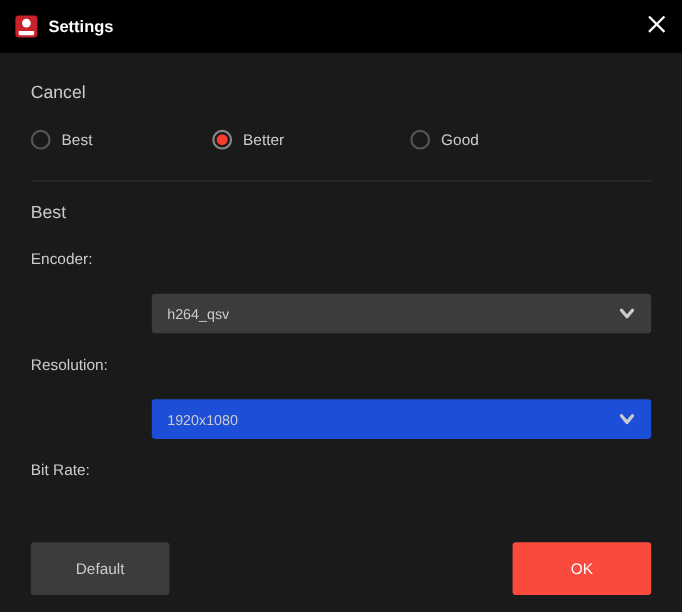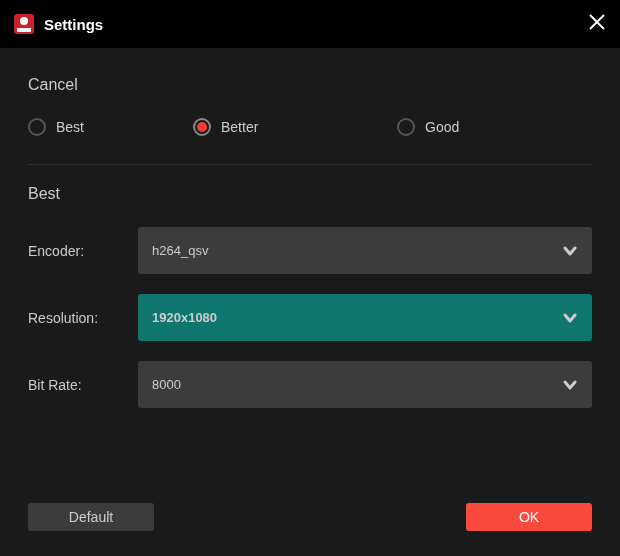--- a/index.html
+++ b/index.html
@@ -85,21 +85,21 @@
       gap: 0;
       margin-bottom: 28px;
     }
     .radio-option {
       display: flex;
       align-items: center;
       gap: 10px;
       cursor: pointer;
     }
     .radio-option.opt1 { width: 165px; }
-    .radio-option.opt2 { width: 204px; }
+    .radio-option.opt2 { width: 180px; }
     .radio-option.opt3 { }
     .radio-circle {
       width: 18px;
       height: 18px;
       border: 2px solid #555555;
       border-radius: 50%;
       display: flex;
       align-items: center;
       justify-content: center;
       flex-shrink: 0;
@@ -118,43 +118,43 @@
       font-size: 14px;
       color: #cccccc;
     }
     .divider {
       height: 1px;
       background: #2f2f2f;
       margin-bottom: 20px;
     }
     .form-row {
       display: flex;
-      align-items: center;
+      align-items: flex-start;
       margin-bottom: 20px;
     }
     .form-label {
       width: 110px;
       font-size: 14px;
       color: #cccccc;
       flex-shrink: 0;
     }
     .dropdown {
       flex: 1;
-      height: 47px;
+      height: 36px;
       background: #3c3c3c;
       border-radius: 3px;
       display: flex;
       align-items: center;
       justify-content: space-between;
       padding: 0 14px;
       cursor: pointer;
+      margin-top: 40px;
     }
     .dropdown.hover {
-      background: #0f766e;
-      font-weight: bold;
+      background: #1d4ed8;
     }
     .dropdown-value {
       font-size: 13px;
       color: #cccccc;
     }
     .chevron-down {
       width: 16px;
       height: 16px;
     }
     .chevron-down svg {
@@ -171,21 +171,21 @@
       align-items: center;
       justify-content: space-between;
       padding: 0 28px;
     }
     .footer-right {
       display: flex;
       gap: 0;
     }
     .btn {
       width: 126px;
-      height: 28px;
+      height: 48px;
       border-radius: 3px;
       border: none;
       font-size: 14px;
       cursor: pointer;
       display: flex;
       align-items: center;
       justify-content: center;
     }
     .btn-default {
       background: #3c3c3c;
@@ -253,28 +253,20 @@
       <div class="chevron-down">
         <svg viewBox="0 0 16 16">
             <path d="M3 5 L8 11 L13 5" fill="none" stroke="#cccccc" stroke-width="3" stroke-linecap="round" stroke-linejoin="round"></path>
           </svg>
       </div>
     </div>
   </div>
 
   <div class="form-row">
     <div class="form-label">Bit Rate:</div>
-    <div class="dropdown">
-      <div class="dropdown-value">8000</div>
-      <div class="chevron-down">
-        <svg viewBox="0 0 16 16">
-            <path d="M3 5 L8 11 L13 5" fill="none" stroke="#cccccc" stroke-width="3" stroke-linecap="round" stroke-linejoin="round"></path>
-          </svg>
-      </div>
-    </div>
   </div>
 </div>
 
 <div class="footer">
   <button class="btn btn-default">Default</button>
   <div class="footer-right">
     <button class="btn btn-primary">OK</button>
   </div>
 </div>
 

